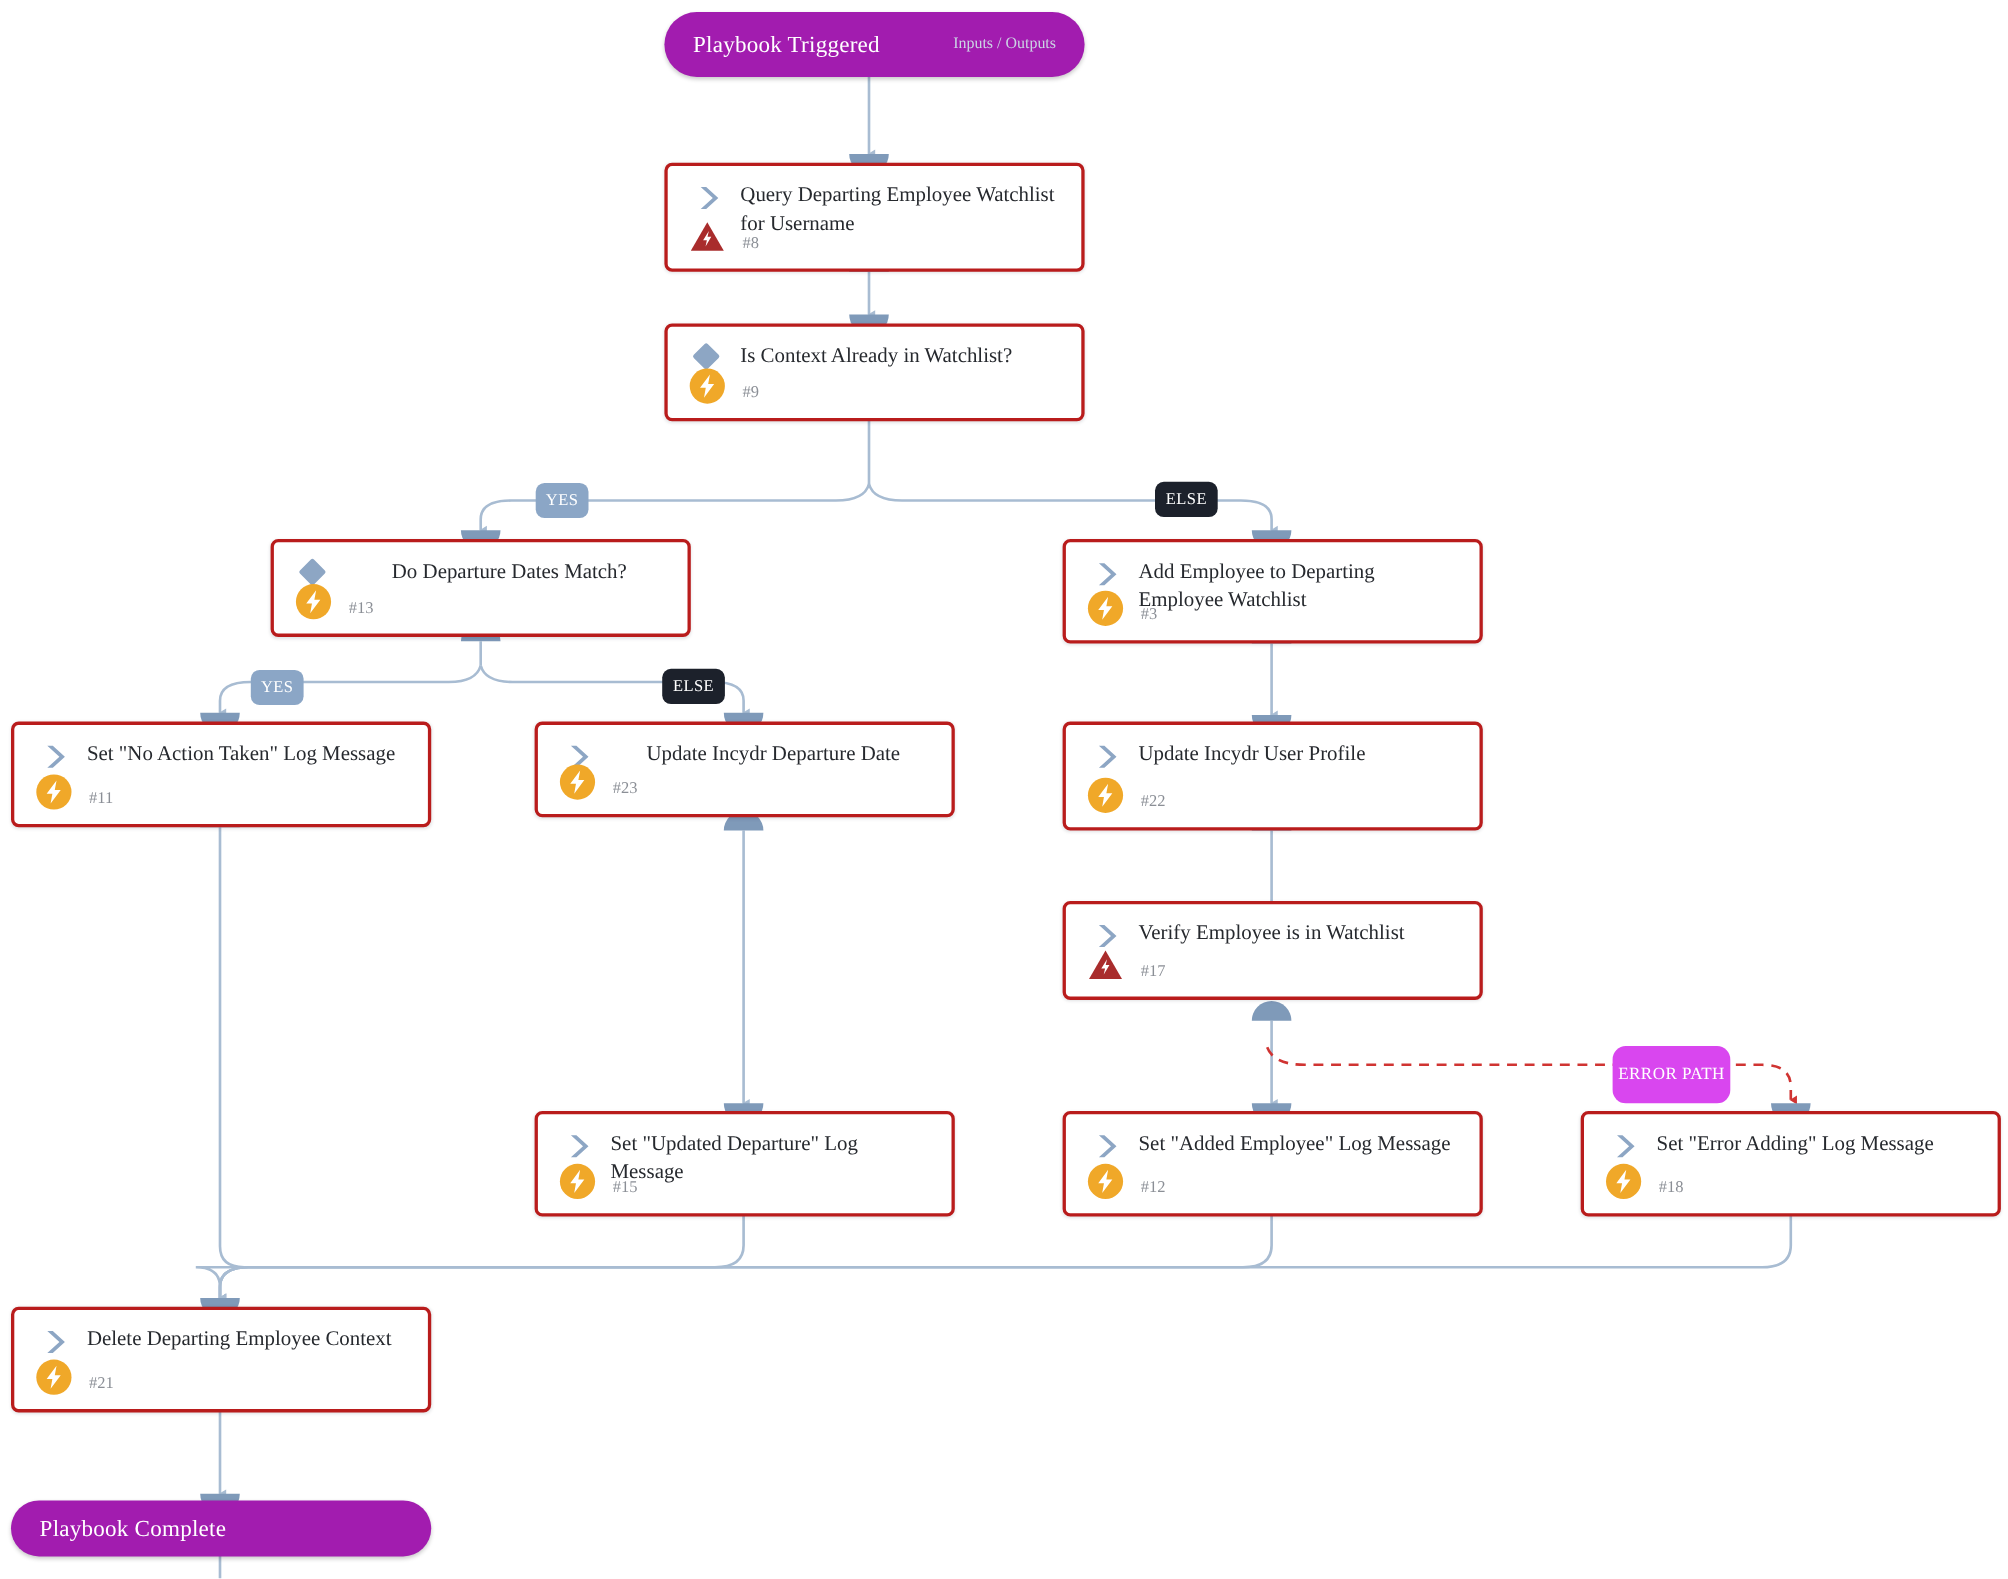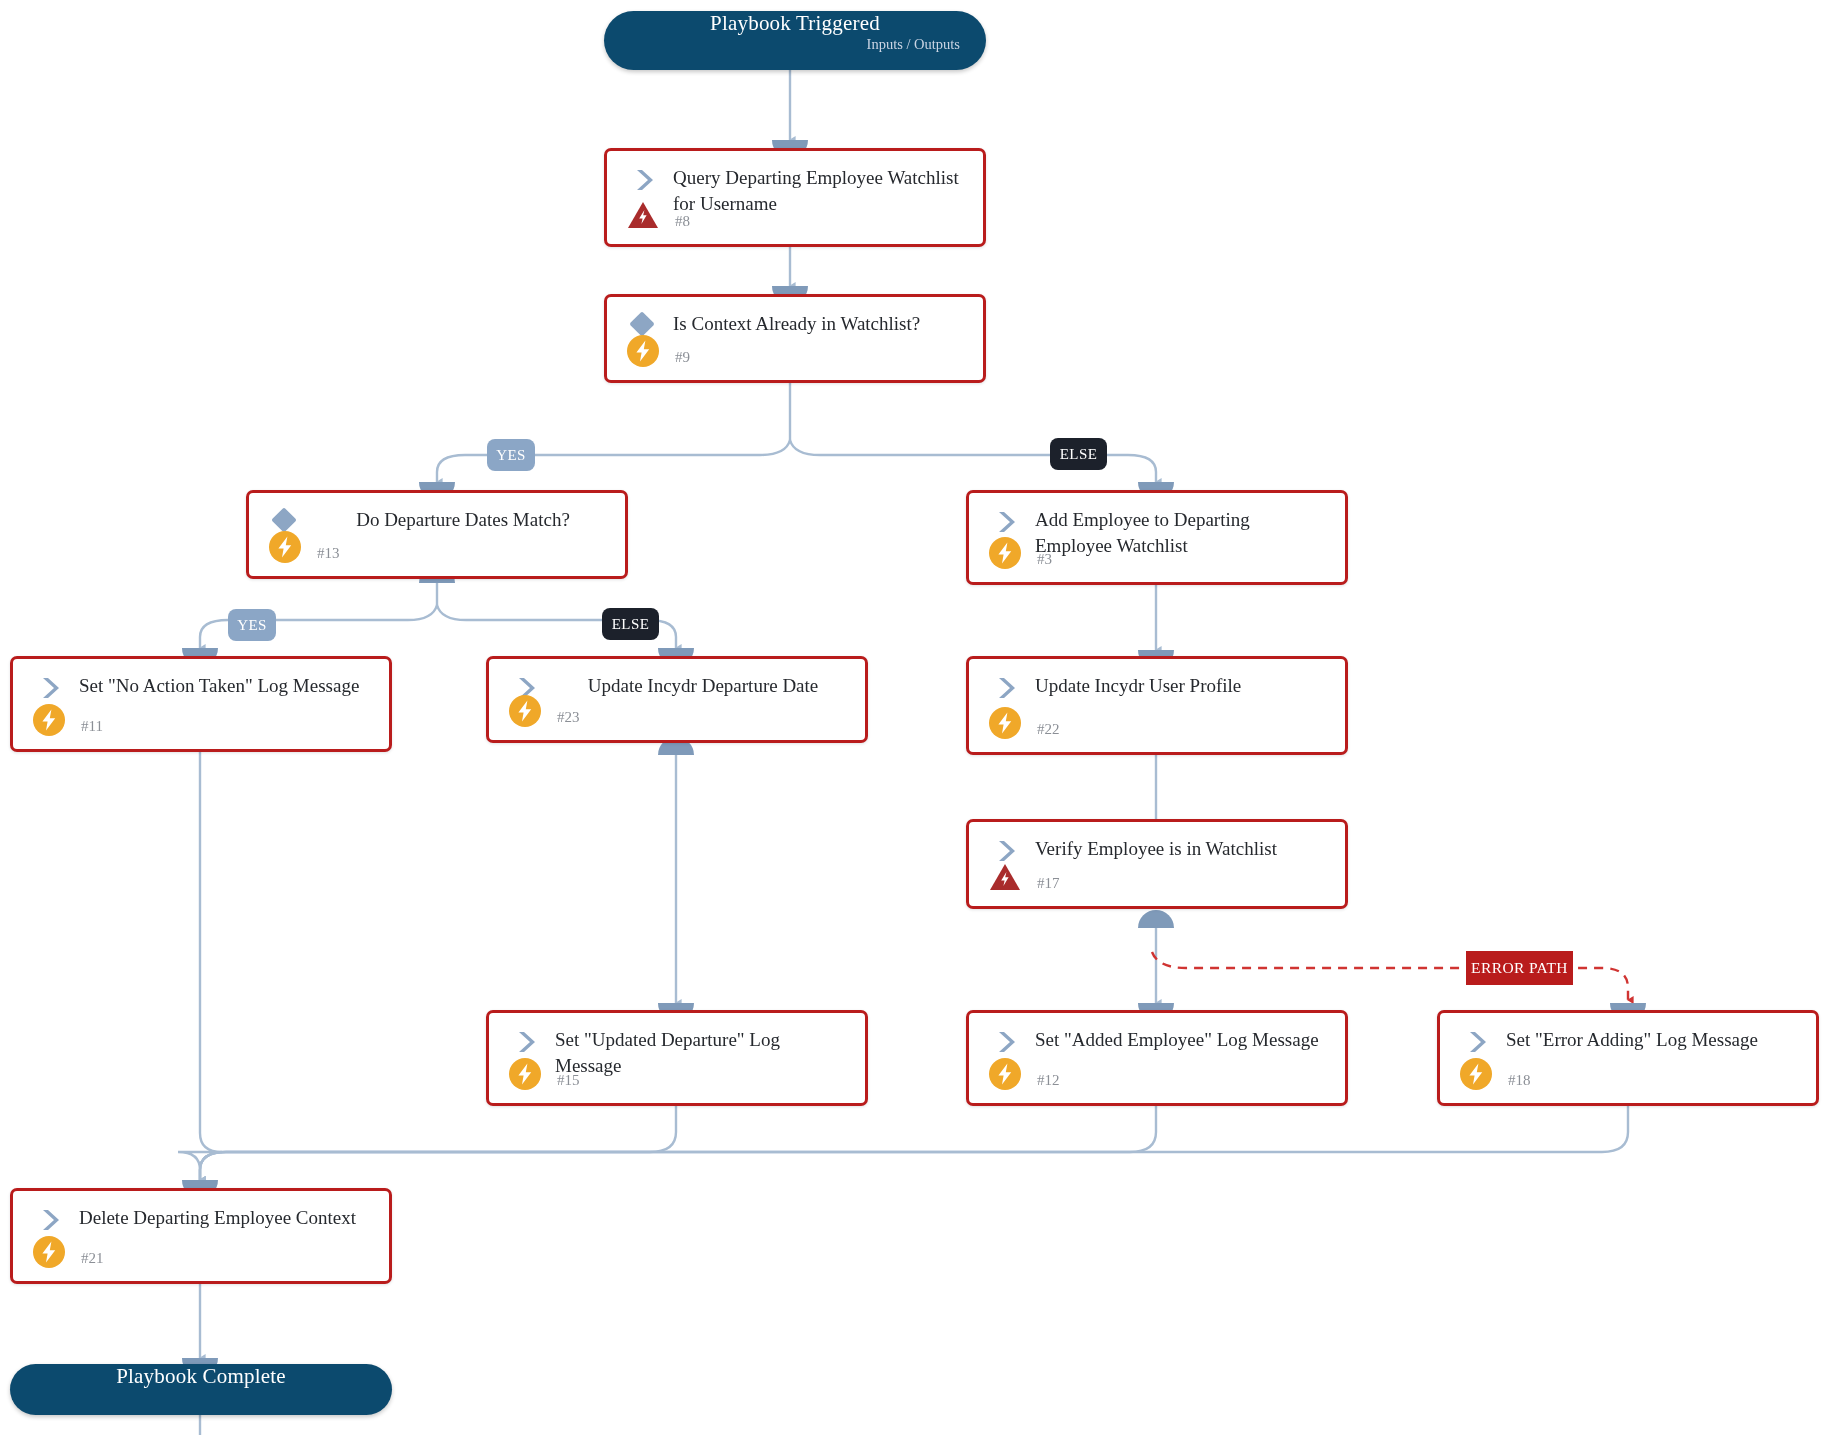--- a/index.html
+++ b/index.html
@@ -25,28 +25,27 @@
     left: 0;
     top: 0;
     width: 1825px;
     height: 1435px;
     pointer-events: none;
   }
 
   
   .pill {
     position: absolute;
-    background: #0c4a6e;
+    background: #a21caf;
     border-radius: 999px;
     box-shadow: 0 2px 4px rgba(0,0,0,0.22);
     display: flex;
     align-items: center;
     box-sizing: border-box;
     padding: 0 26px;
-    flex-direction: column;
   }
   .pill .pill-title {
     color: #ffffff;
     font-size: 21px;
     letter-spacing: .2px;
     white-space: nowrap;
   }
   .pill .pill-sub {
     color: #cbd5e4;
     font-size: 14.5px;
@@ -123,21 +122,21 @@
     font-size: 15px;
     letter-spacing: .4px;
     color: #ffffff;
     height: 32px;
     padding: 0 12px;
     box-sizing: border-box;
     white-space: nowrap;
   }
   .branch-yes { background: #8ba6c6; }
   .branch-else { background: #1c212b; }
-  .branch-error { background: #b91c1c; border-radius: 0; height: 34px; font-size: 15.5px; }
+  .branch-error { background: #d946ef; border-radius: 12px; height: 52px; font-size: 15.5px; }
 </style>
 </head>
 <body>
 
 <div id="canvas">
 
   <svg id="edges" viewBox="0 0 1825 1435" xmlns="http://www.w3.org/2000/svg">
     <defs>
       <marker id="arrow" markerWidth="11" markerHeight="11" refX="5.2" refY="7.6" orient="auto" markerUnits="userSpaceOnUse">
         <path d="M1.2 2 L5.2 8.6 L9.2 2 Z" fill="#a8bcd2"></path>

